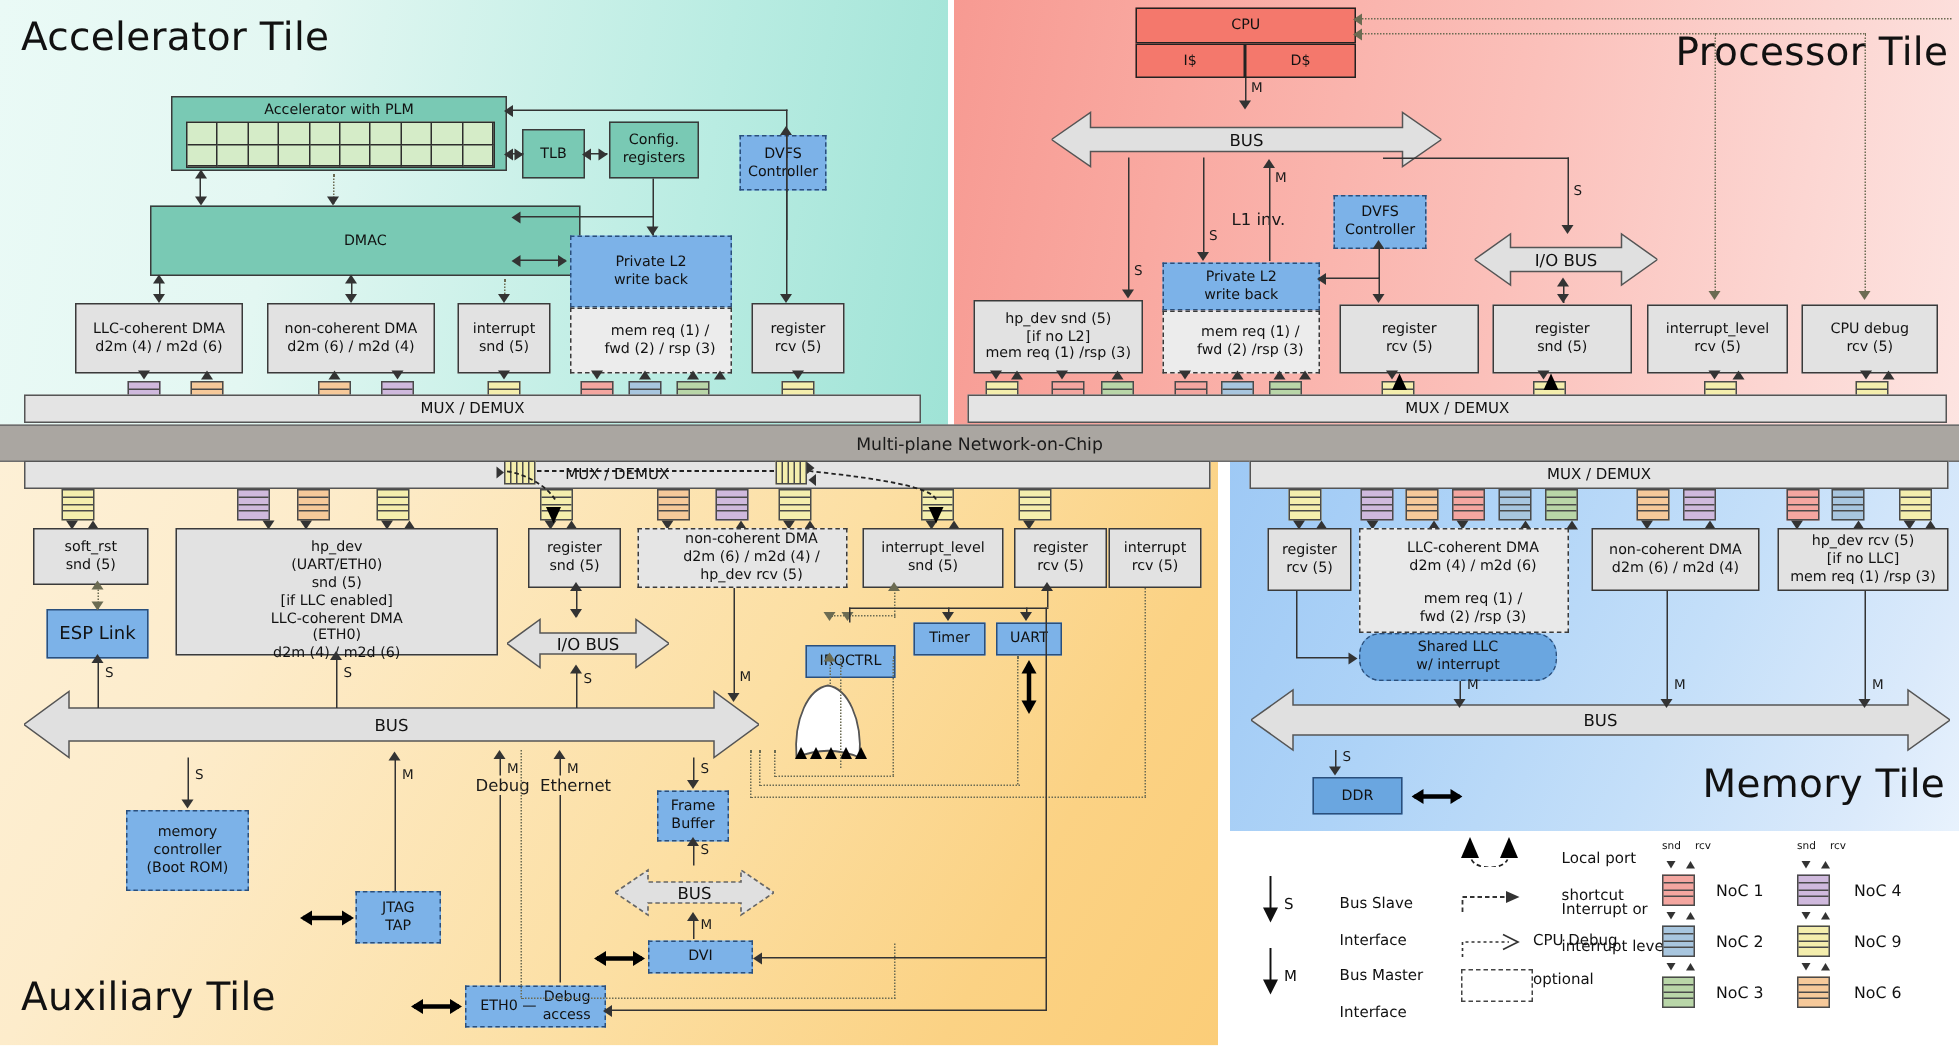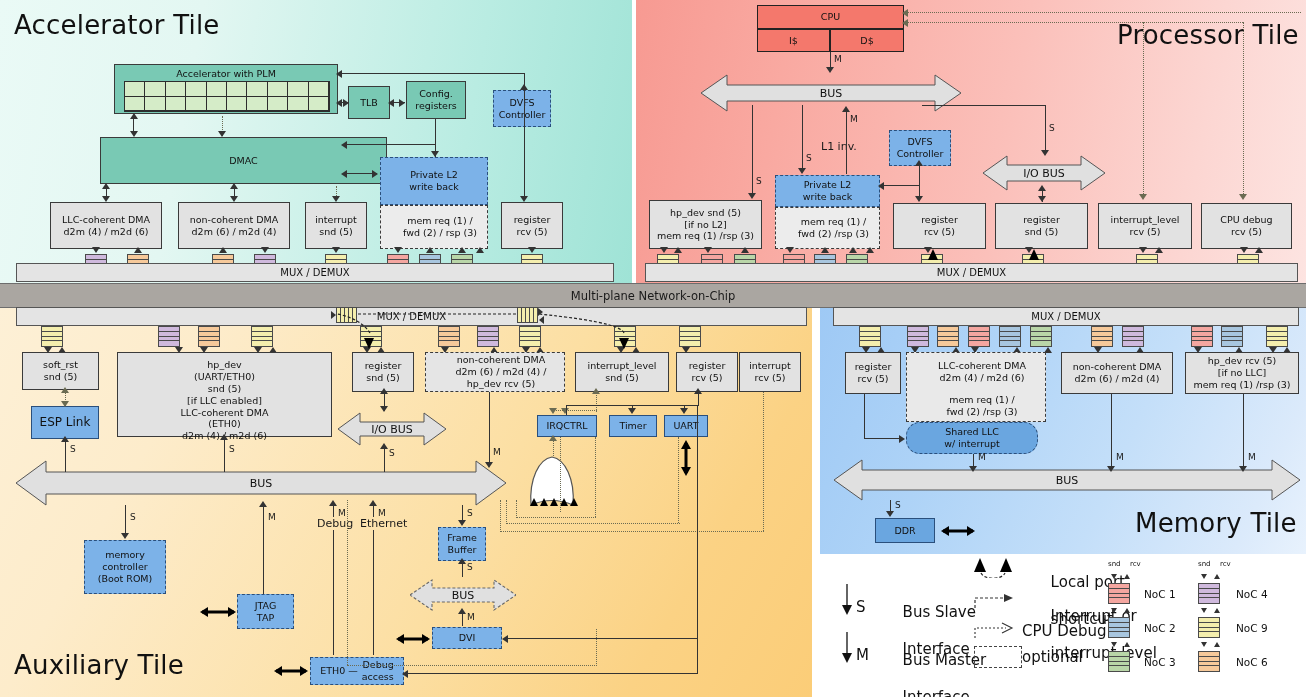--- a/index.html
+++ b/index.html
@@ -70,21 +70,21 @@
        font-size:11px;color:#111;}
   .bus svg{position:absolute;left:0;top:0;}
   .bus span{position:relative;z-index:2;}
 
   
   .plm{position:absolute;display:grid;border:1px solid #2d2d2d;background:#d5ecc8;}
   .plm div{border-right:1px solid #2d2d2d;border-bottom:1px solid #2d2d2d;}
 
   
   #legend{position:absolute;left:832px;top:548px;width:474px;height:149px;}
-  .lg-t{position:absolute;font-size:15px;color:#111;line-height:1.25;white-space:pre;}
+  .lg-t{position:absolute;font-size:10px;color:#111;line-height:1.25;white-space:pre;}
   .lg-noc{position:absolute;font-size:10.5px;color:#111;}
   .lg-sr{position:absolute;font-size:7px;color:#111;}
 </style>
 </head>
 <body>
 
 <div id="root">
 
   <div class="tile" id="tile-acc"></div>
   <div class="tile" id="tile-proc"></div>
@@ -726,21 +726,21 @@
       <span>Debug</span>
       <span>access</span>
     </span>
   </div>
   <svg style="position:absolute;left:274px;top:663px;" width="34" height="16">
     <path d="M2,8 L32,8" stroke="#000" stroke-width="3"></path>
     <polygon points="0,8 8,3 8,13" fill="#000"></polygon>
       <polygon points="34,8 26,3 26,13" fill="#000"></polygon>
   </svg>
 
-  <div class="blk blue" style="left:537px;top:415px;width:60px;height:22px;">
+  <div class="blk blue" style="left:537px;top:430px;width:60px;height:22px;">
     <span>IRQCTRL</span>
   </div>
   <div class="blk blue" style="left:609px;top:415px;width:48px;height:22px;">
     <span>Timer</span>
   </div>
   <div class="blk blue" style="left:664px;top:415px;width:44px;height:22px;">
     <span>UART</span>
   </div>
   <svg style="position:absolute;left:678px;top:440px;" width="16" height="36">
     <path d="M8,3 L8,33" stroke="#000" stroke-width="3"></path>

